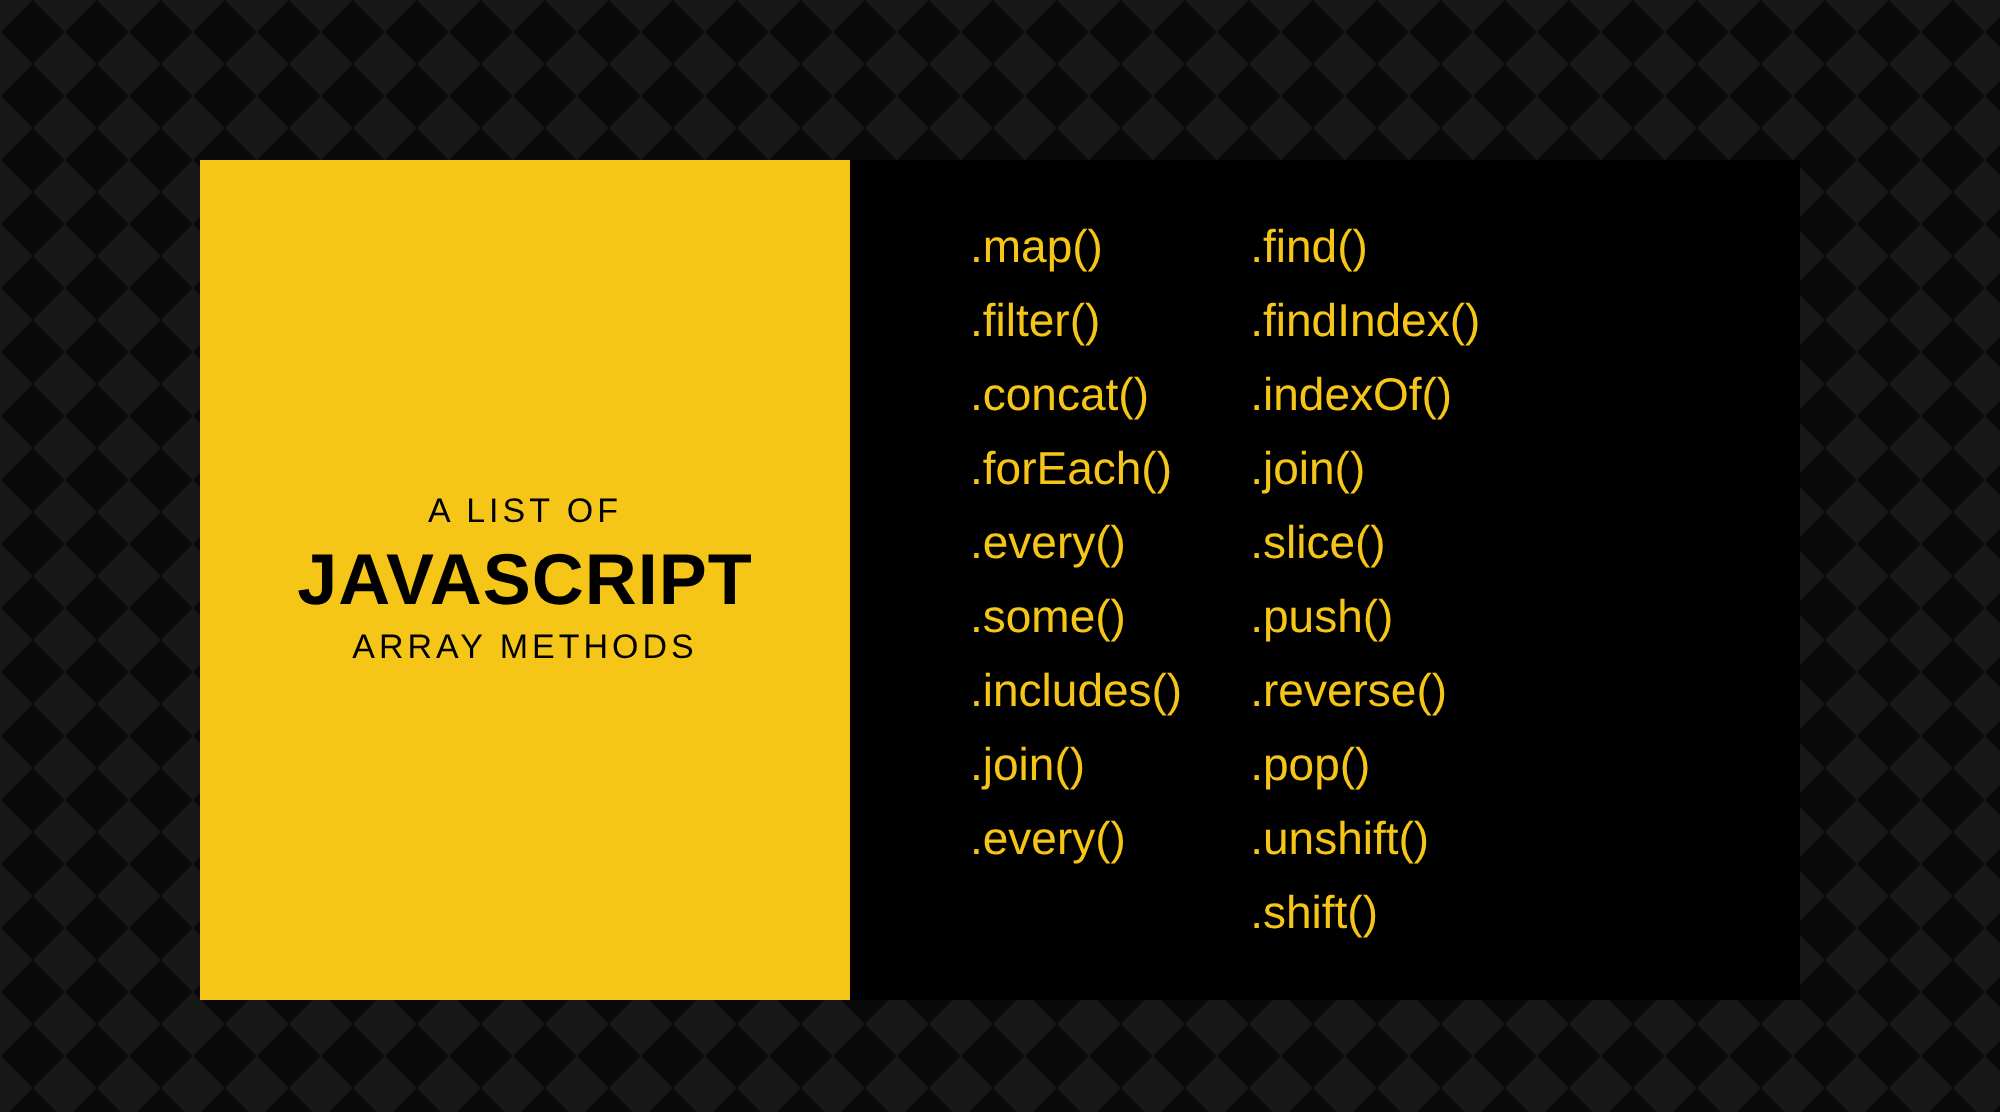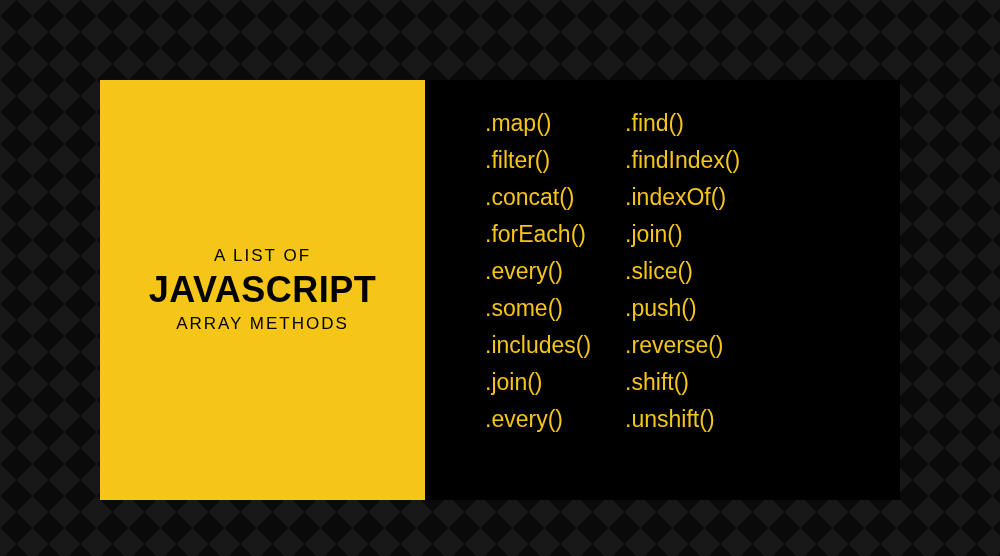--- a/index.html
+++ b/index.html
@@ -110,18 +110,19 @@
       <div class="method">.every()</div>
     </div>
     <div class="col">
       <div class="method">.find()</div>
       <div class="method">.findIndex()</div>
       <div class="method">.indexOf()</div>
       <div class="method">.join()</div>
       <div class="method">.slice()</div>
       <div class="method">.push()</div>
       <div class="method">.reverse()</div>
+      <div class="method">.pop()</div>
+      <div class="method">.unshift()</div>
       <div class="method">.shift()</div>
-      <div class="method">.unshift()</div>
     </div>
   </div>
 
 </div>
 
 </body></html>

